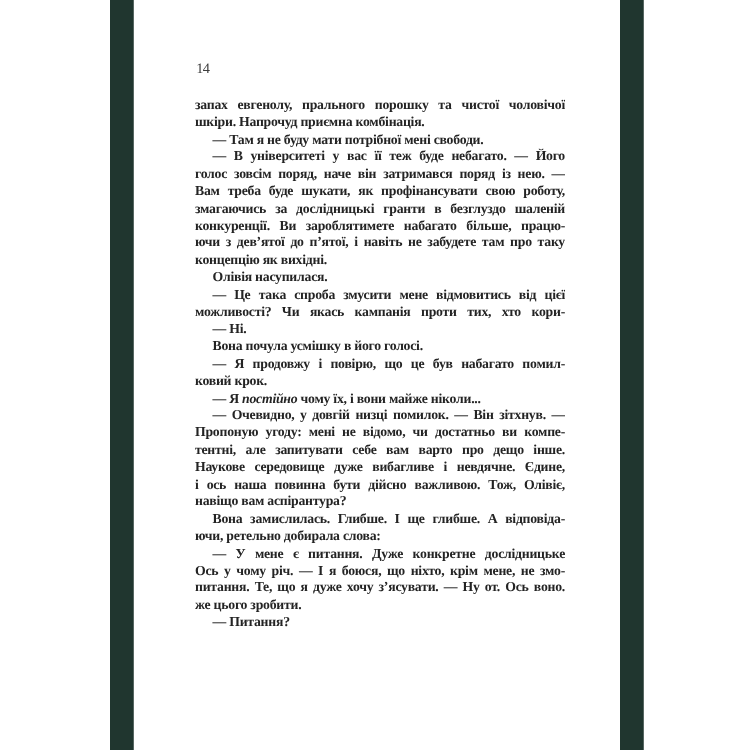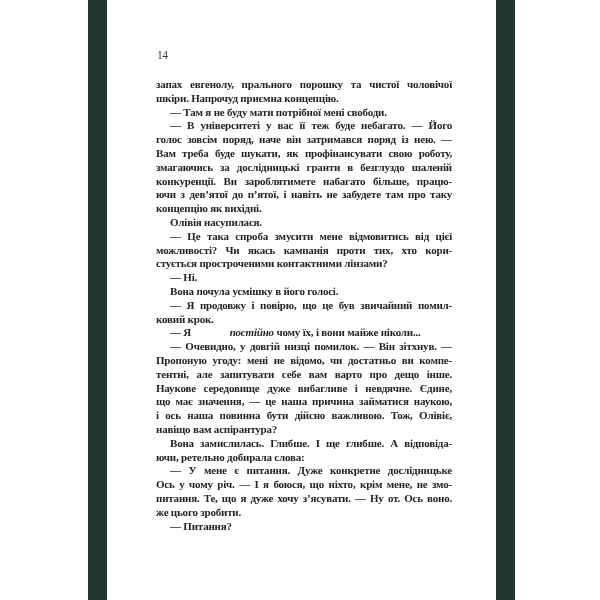--- a/index.html
+++ b/index.html
@@ -46,54 +46,52 @@
     line-height: 13.8px;
     font-size: 11px;
     letter-spacing: -0.2px;
     overflow: hidden;
     text-align: justify;
     font-weight: bold;
   }
   .line.j { text-align-last: justify; }
   .line.l { text-align-last: left; }
   .line.ind { text-indent: 14px; }
-  .line .it { font-style: italic; margin-left: 36px; }
+  .line .it { font-style: italic; }
 </style>
 </head>
 <body>
 
 <div class="page">
   <div class="cover-edge left" style="background: rgb(32, 54, 47);"></div>
   <div class="cover-edge right" style="background: rgb(32, 54, 47);"></div>
   <div class="page-number">14</div>
   <div class="page-text" style="color: rgb(36, 36, 36);">
       <div class="line j">запах евгенолу, прального порошку та чистої чоловічої</div>
-      <div class="line l">шкіри. Напрочуд приємна концепцію.</div>
+      <div class="line l">шкіри. Напрочуд приємна комбінація.</div>
       <div class="line l ind">— Там я не буду мати потрібної мені свободи.</div>
       <div class="line j ind">— В університеті у вас її теж буде небагато. — Його</div>
       <div class="line j">голос зовсім поряд, наче він затримався поряд із нею. —</div>
       <div class="line j">Вам треба буде шукати, як профінансувати свою роботу,</div>
       <div class="line j">змагаючись за дослідницькі гранти в безглуздо шаленій</div>
       <div class="line j">конкуренції. Ви зароблятимете набагато більше, працю-</div>
       <div class="line j">ючи з дев’ятої до п’ятої, і навіть не забудете там про таку</div>
       <div class="line l">концепцію як вихідні.</div>
       <div class="line l ind">Олівія насупилася.</div>
       <div class="line j ind">— Це така спроба змусити мене відмовитись від цієї</div>
       <div class="line j">можливості? Чи якась кампанія проти тих, хто кори-</div>
-      <div class="line l">стується простроченими контактними лінзами?</div>
       <div class="line l ind">— Ні.</div>
       <div class="line l ind">Вона почула усмішку в його голосі.</div>
-      <div class="line j ind">— Я продовжу і повірю, що це був звичайний помил-</div>
+      <div class="line j ind">— Я продовжу і повірю, що це був набагато помил-</div>
       <div class="line l">ковий крок.</div>
       <div class="line l ind"><span>— Я </span><span class="it">постійно</span><span> чому їх, і вони майже ніколи...</span></div>
       <div class="line j ind">— Очевидно, у довгій низці помилок. — Він зітхнув. —</div>
       <div class="line j">Пропоную угоду: мені не відомо, чи достатньо ви компе-</div>
       <div class="line j">тентні, але запитувати себе вам варто про дещо інше.</div>
       <div class="line j">Наукове середовище дуже вибагливе і невдячне. Єдине,</div>
-      <div class="line j">що має значення, — це наша причина займатися наукою,</div>
       <div class="line j">і ось наша повинна бути дійсно важливою. Тож, Олівіє,</div>
       <div class="line l">навіщо вам аспірантура?</div>
       <div class="line j ind">Вона замислилась. Глибше. І ще глибше. А відповіда-</div>
       <div class="line l">ючи, ретельно добирала слова:</div>
       <div class="line j ind">— У мене є питання. Дуже конкретне дослідницьке</div>
       <div class="line j">Ось у чому річ. — І я боюся, що ніхто, крім мене, не змо-</div>
       <div class="line j">питання. Те, що я дуже хочу з’ясувати. — Ну от. Ось воно.</div>
       <div class="line l">же цього зробити.</div>
       <div class="line l ind">— Питання?</div>
     </div>

